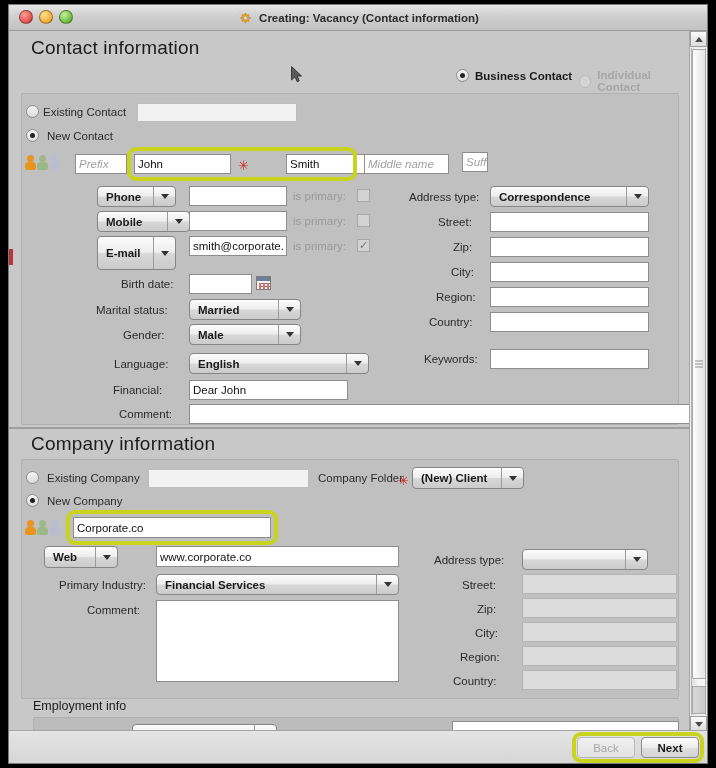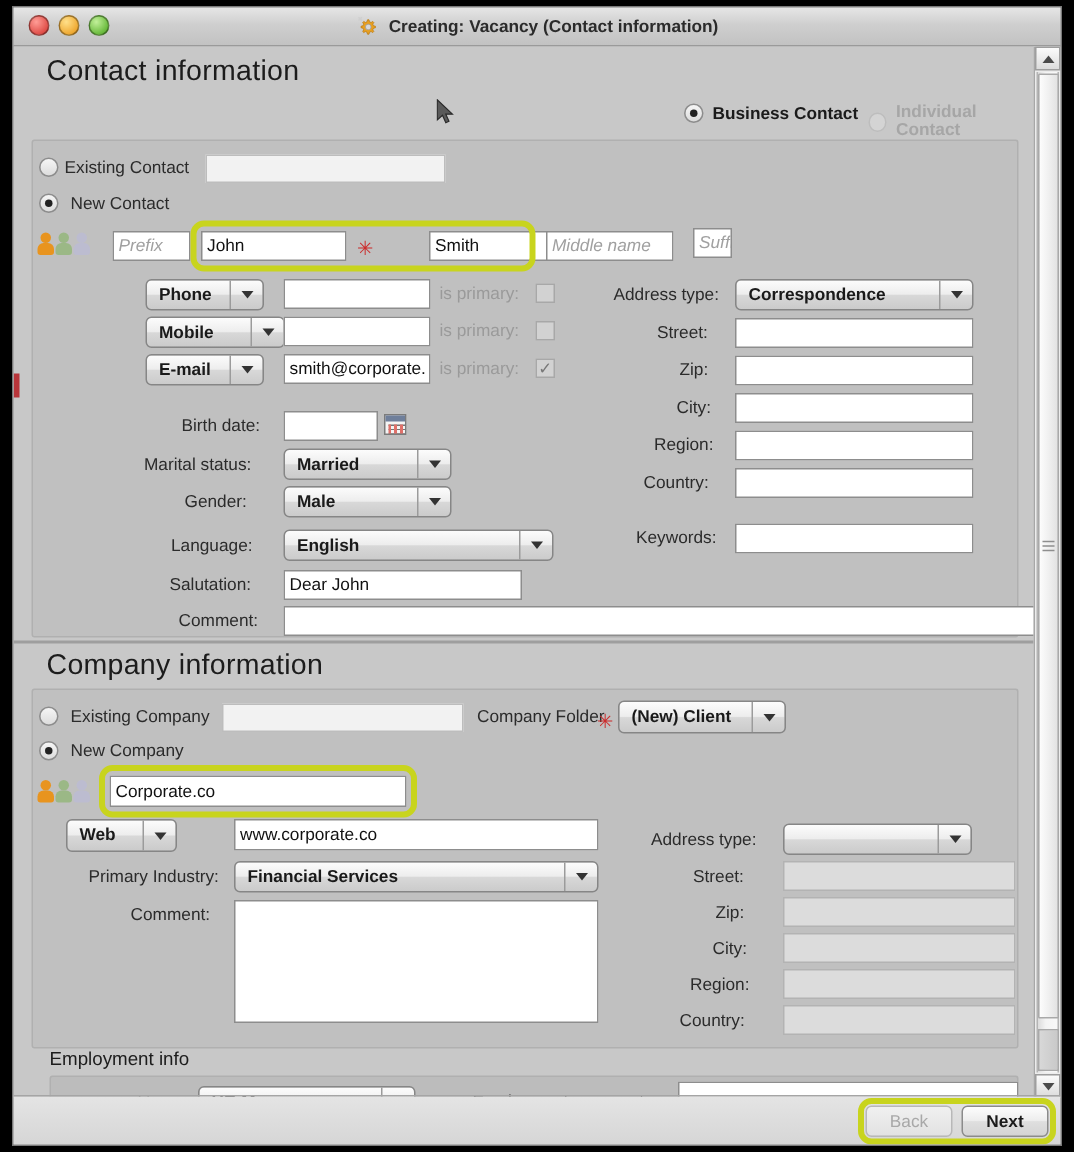--- a/index.html
+++ b/index.html
@@ -240,21 +240,21 @@
     <div class="combo" style="position:absolute;left:88px;top:180px;width:93px;height:21px;">
       <span>Mobile</span>
       <span class="arrowbox">
           <span class="arr"></span>
         </span>
     </div>
     <div class="txt" style="position:absolute;left:180px;top:180px;width:98px;height:20px;"></div>
     <span class="lbl-dim" style="position:absolute;left:284px;top:184px;">is primary:</span>
     <span class="chk" style="position:absolute;left:348px;top:183px;"></span>
 
-    <div class="combo" style="position:absolute;left:88px;top:205px;width:79px;height:21px;">
+    <div class="combo" style="position:absolute;left:88px;top:205px;width:79px;height:34px;">
       <span>E-mail</span>
       <span class="arrowbox">
           <span class="arr"></span>
         </span>
     </div>
     <div class="txt" style="position:absolute;left:180px;top:205px;width:98px;height:20px;">smith@corporate.</div>
     <span class="lbl-dim" style="position:absolute;left:284px;top:209px;">is primary:</span>
     <span class="chk" style="position:absolute;left:348px;top:208px;">✓</span>
 
     <span class="lbl" style="position:absolute;left:112px;top:247px;">Birth date:</span>
@@ -278,21 +278,21 @@
     </div>
 
     <span class="lbl" style="position:absolute;left:105px;top:327px;">Language:</span>
     <div class="combo" style="position:absolute;left:180px;top:322px;width:180px;height:21px;">
       <span>English</span>
       <span class="arrowbox">
           <span class="arr"></span>
         </span>
     </div>
 
-    <span class="lbl" style="position:absolute;left:104px;top:353px;">Salutation:</span>
+    <span class="lbl" style="position:absolute;left:104px;top:353px;">Financial:</span>
     <div class="txt" style="position:absolute;left:180px;top:349px;width:159px;height:20px;">Dear John</div>
 
     <span class="lbl" style="position:absolute;left:110px;top:377px;">Comment:</span>
     <div class="txt" style="position:absolute;left:180px;top:373px;width:504px;height:20px;"></div>
 
     <span class="lbl" style="position:absolute;left:400px;top:160px;">Address type:</span>
     <div class="combo" style="position:absolute;left:481px;top:155px;width:159px;height:21px;">
       <span>Correspondence</span>
       <span class="arrowbox">
           <span class="arr"></span>

